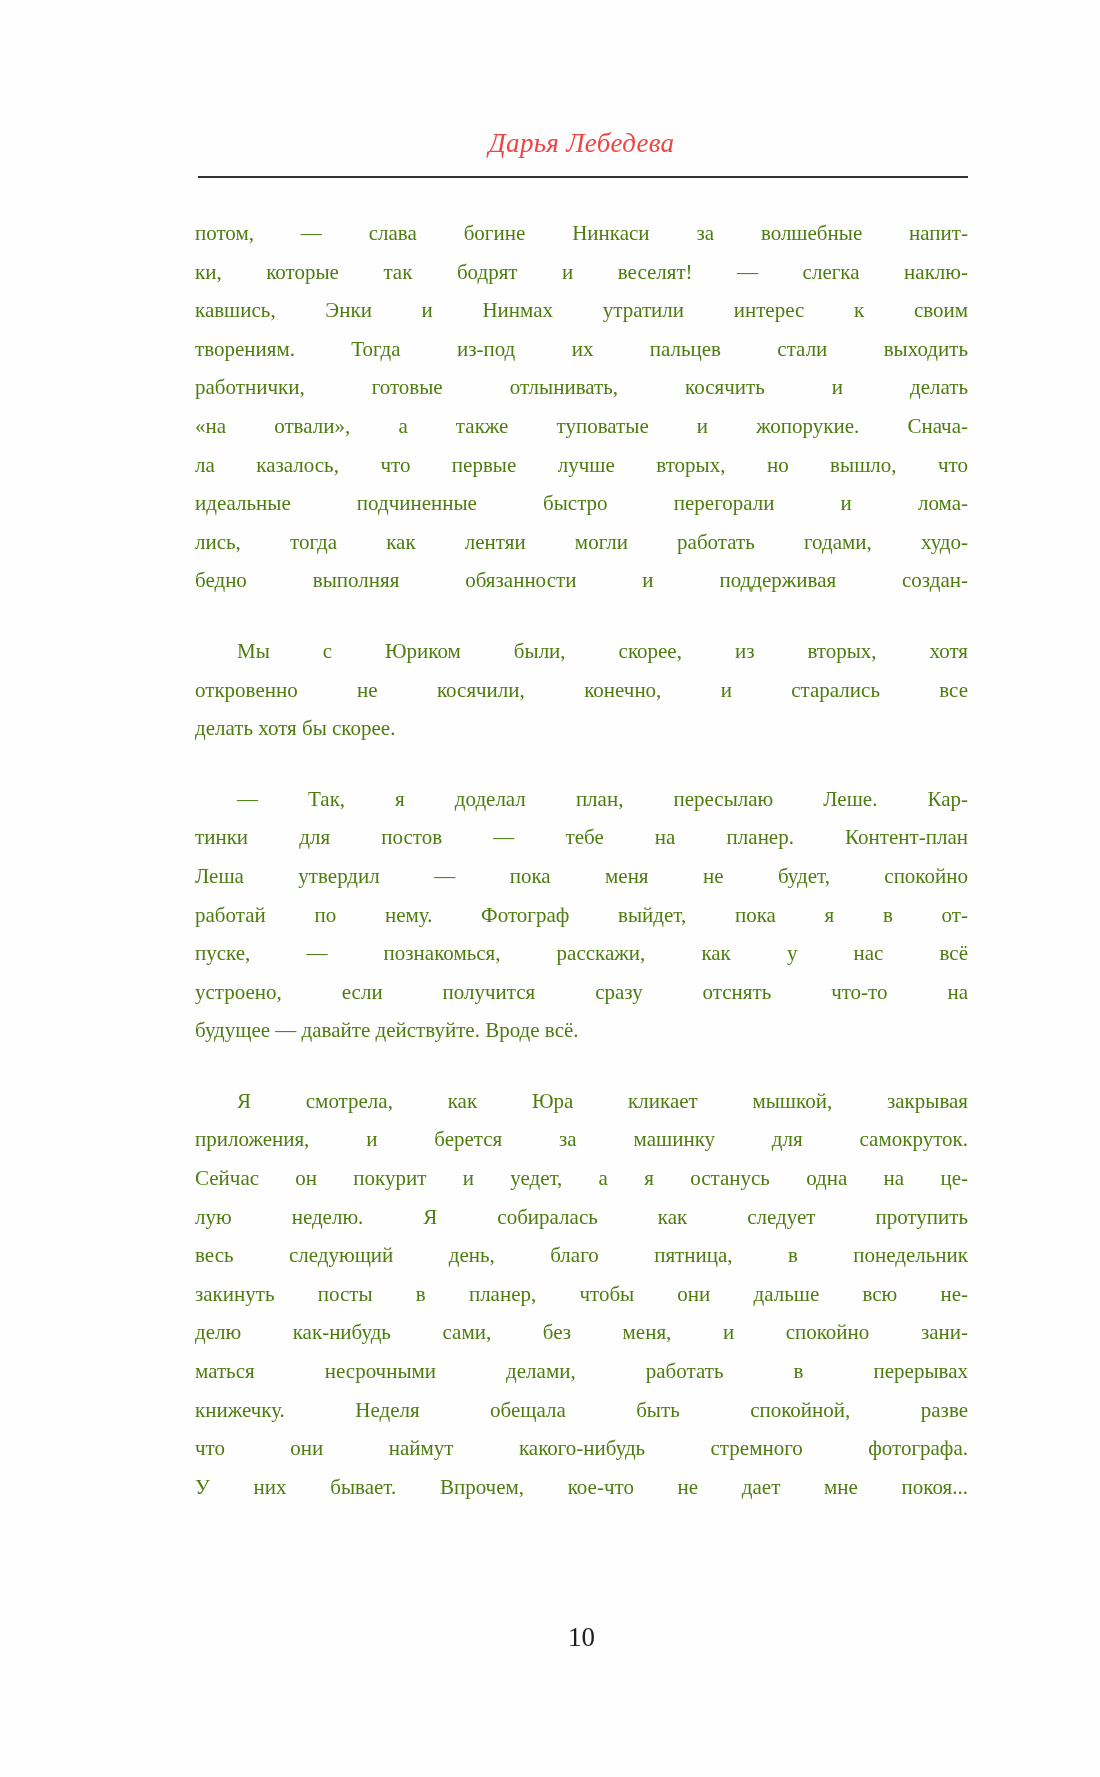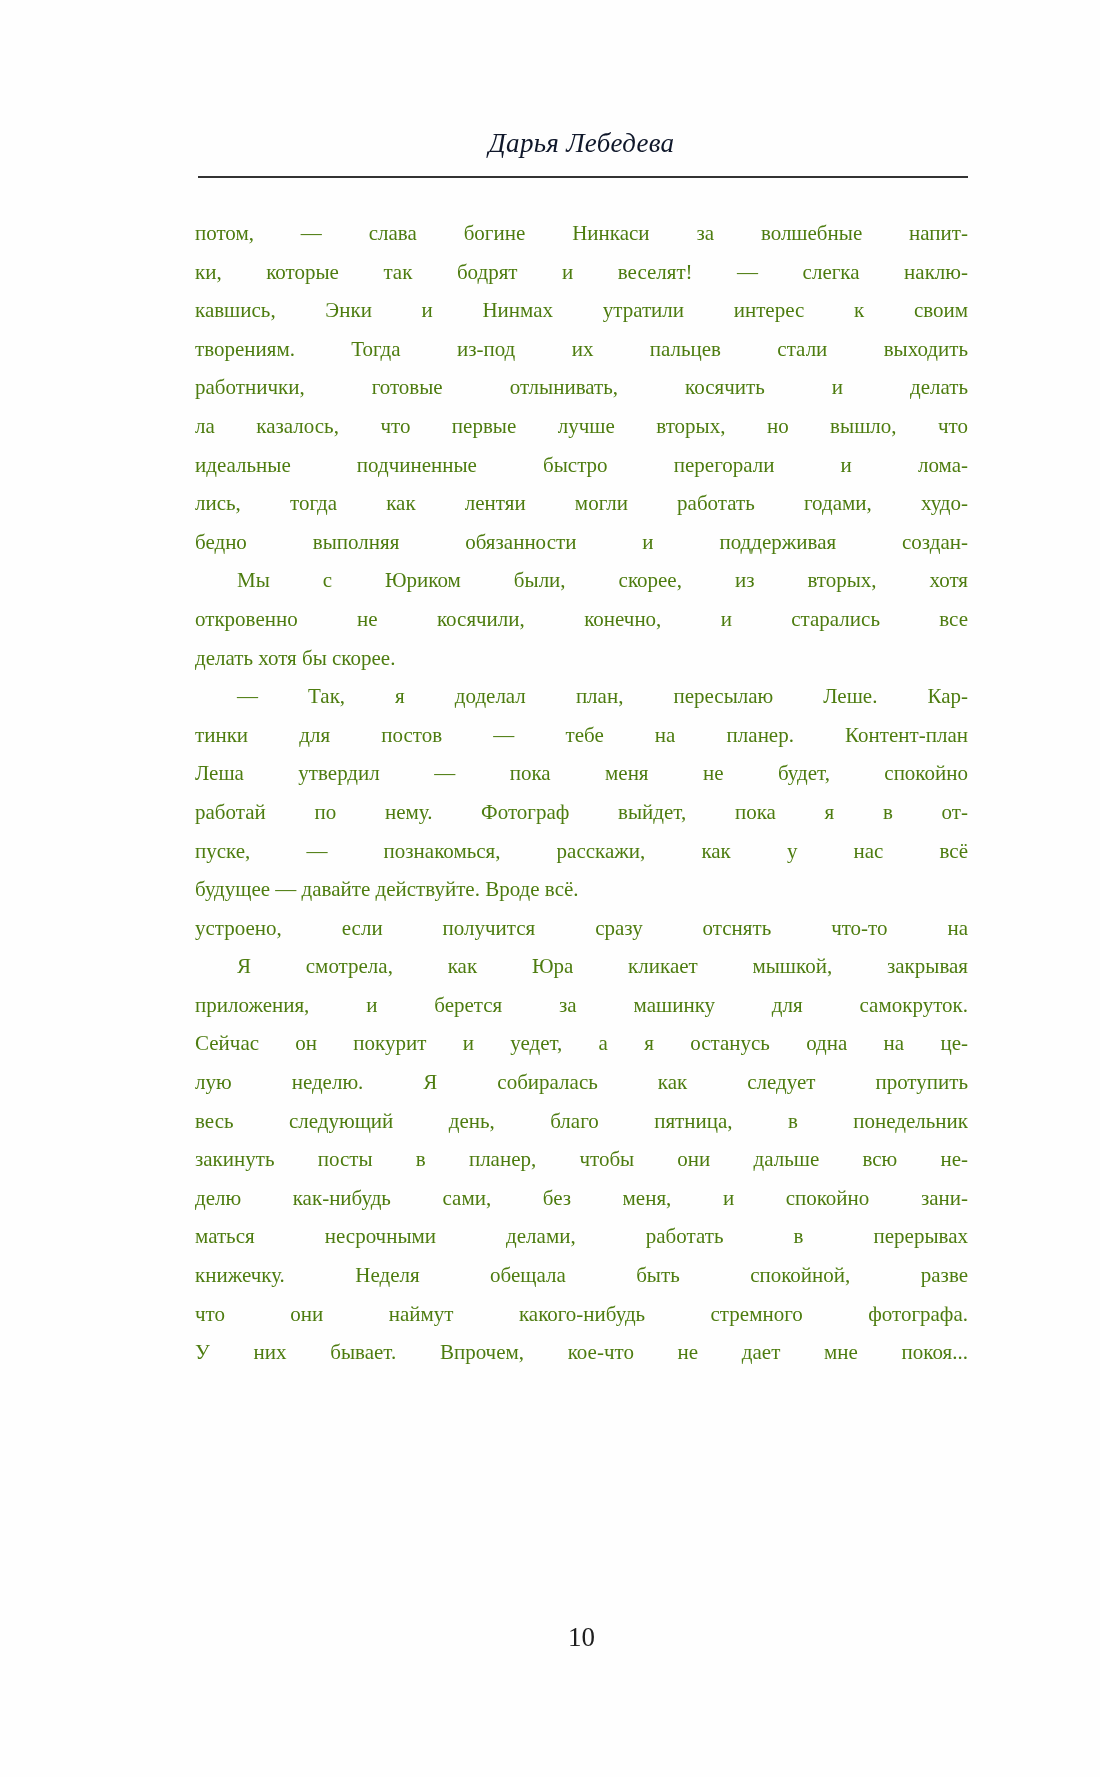--- a/index.html
+++ b/index.html
@@ -1,63 +1,64 @@
 <!DOCTYPE html>
 <html><head>
 <meta charset="utf-8">
 <style>
   html, body { margin: 0; padding: 0; background: #ffffff; }
   body { width: 1100px; height: 1777px; position: relative; overflow: hidden; }
   .page { position: absolute; left: 0; top: 0; width: 1100px; height: 1777px; background: #fefefe; }
   .running-head {
     position: absolute; left: 195px; width: 773px; top: 128px;
     text-align: center; font-family: "Liberation Serif", serif; font-style: italic;
-    font-size: 27px; color: #0f172a; letter-spacing: 0.3px;
+    font-size: 27px; color: #ef4444; letter-spacing: 0.3px;
   }
   .head-rule { position: absolute; left: 198px; width: 770px; top: 176px; height: 2px; background: #333; }
   .body-text {
     position: absolute; left: 195px; top: 214px; width: 773px;
     font-family: "Liberation Serif", serif; font-size: 21px; line-height: 38.6px;
     color: #4d7c0f;
   }
   .line { display: block; white-space: nowrap; text-align: justify; text-align-last: justify; height: 38.6px; }
   .line.last { text-align-last: left; }
-  .line.indent { padding-left: 42px; }
+  .line.indent { padding-left: 42px; margin-top: 32px; }
   .page-number {
     position: absolute; left: 195px; width: 773px; top: 1622px; text-align: center;
     font-family: "Liberation Serif", serif; font-size: 27px; color: #1e1e1e;
   }
 </style>
 </head>
 <body>
 
 <div class="page">
   <div class="running-head">Дарья Лебедева</div>
   <div class="head-rule"></div>
 
   <div class="body-text">
     <span class="line">потом, — слава богине Нинкаси за волшебные напит-</span>
     <span class="line">ки, которые так бодрят и веселят! — слегка наклю-</span>
     <span class="line">кавшись, Энки и Нинмах утратили интерес к своим</span>
     <span class="line">творениям. Тогда из-под их пальцев стали выходить</span>
     <span class="line">работнички, готовые отлынивать, косячить и делать</span>
+    <span class="line">«на отвали», а также туповатые и жопорукие. Снача-</span>
     <span class="line">ла казалось, что первые лучше вторых, но вышло, что</span>
     <span class="line">идеальные подчиненные быстро перегорали и лома-</span>
     <span class="line">лись, тогда как лентяи могли работать годами, худо-</span>
     <span class="line">бедно выполняя обязанности и поддерживая создан-</span>
     <span class="line indent">Мы с Юриком были, скорее, из вторых, хотя</span>
     <span class="line">откровенно не косячили, конечно, и старались все</span>
     <span class="line last">делать хотя бы скорее.</span>
     <span class="line indent">— Так, я доделал план, пересылаю Леше. Кар-</span>
     <span class="line">тинки для постов — тебе на планер. Контент-план</span>
     <span class="line">Леша утвердил — пока меня не будет, спокойно</span>
     <span class="line">работай по нему. Фотограф выйдет, пока я в от-</span>
     <span class="line">пуске, — познакомься, расскажи, как у нас всё</span>
+    <span class="line">устроено, если получится сразу отснять что-то на</span>
     <span class="line last">будущее — давайте действуйте. Вроде всё.</span>
-    <span class="line">устроено, если получится сразу отснять что-то на</span>
     <span class="line indent">Я смотрела, как Юра кликает мышкой, закрывая</span>
     <span class="line">приложения, и берется за машинку для самокруток.</span>
     <span class="line">Сейчас он покурит и уедет, а я останусь одна на це-</span>
     <span class="line">лую неделю. Я собиралась как следует протупить</span>
     <span class="line">весь следующий день, благо пятница, в понедельник</span>
     <span class="line">закинуть посты в планер, чтобы они дальше всю не-</span>
     <span class="line">делю как-нибудь сами, без меня, и спокойно зани-</span>
     <span class="line">маться несрочными делами, работать в перерывах</span>
     <span class="line">книжечку. Неделя обещала быть спокойной, разве</span>
     <span class="line">что они наймут какого-нибудь стремного фотографа.</span>

